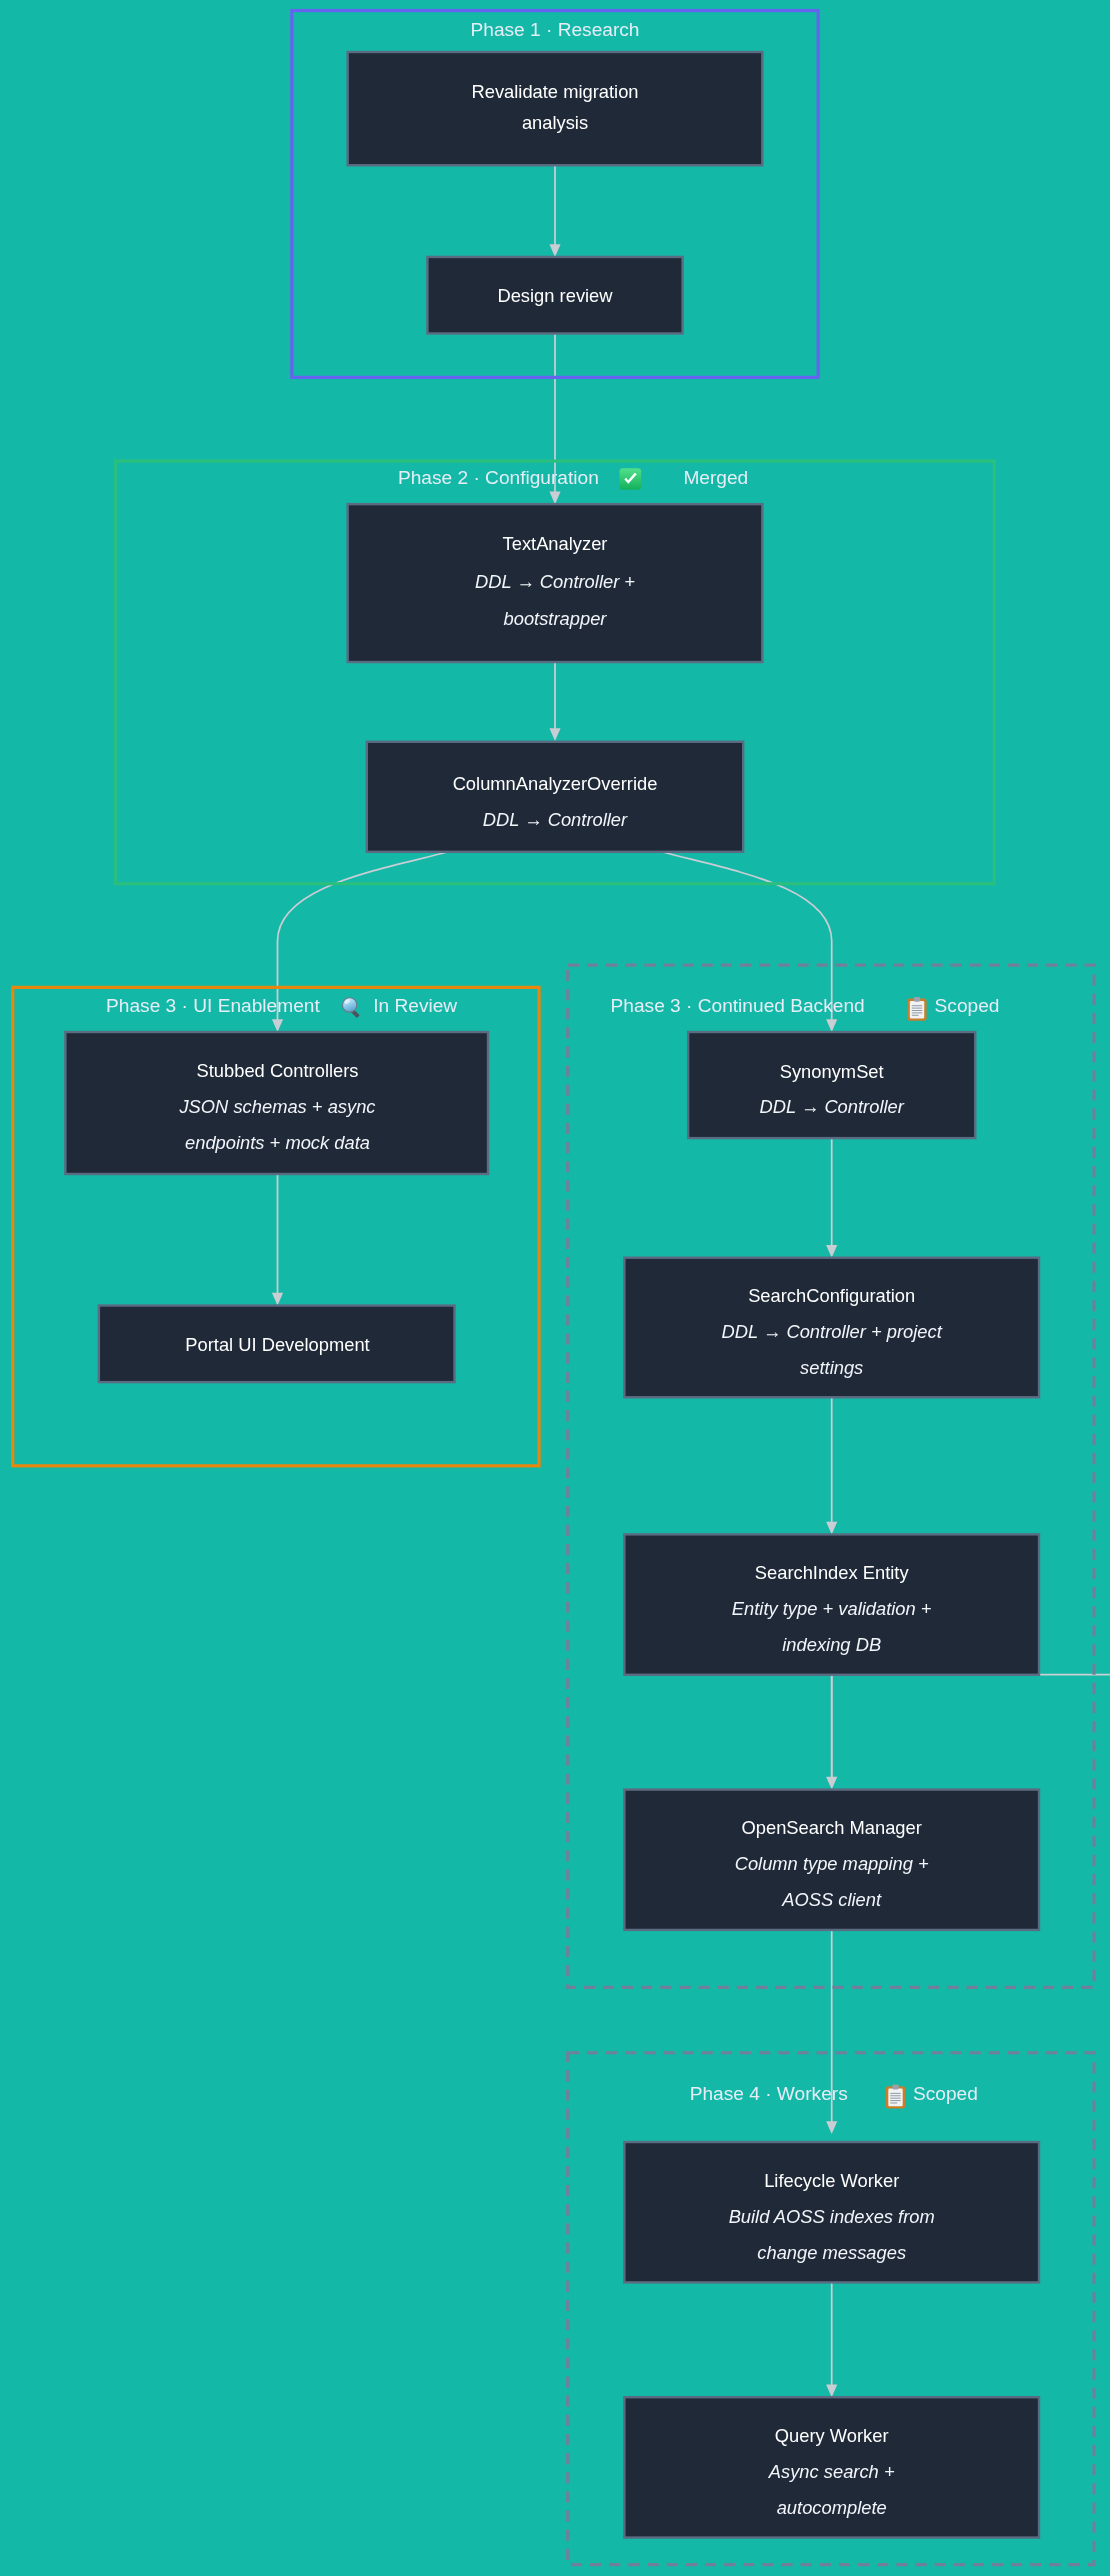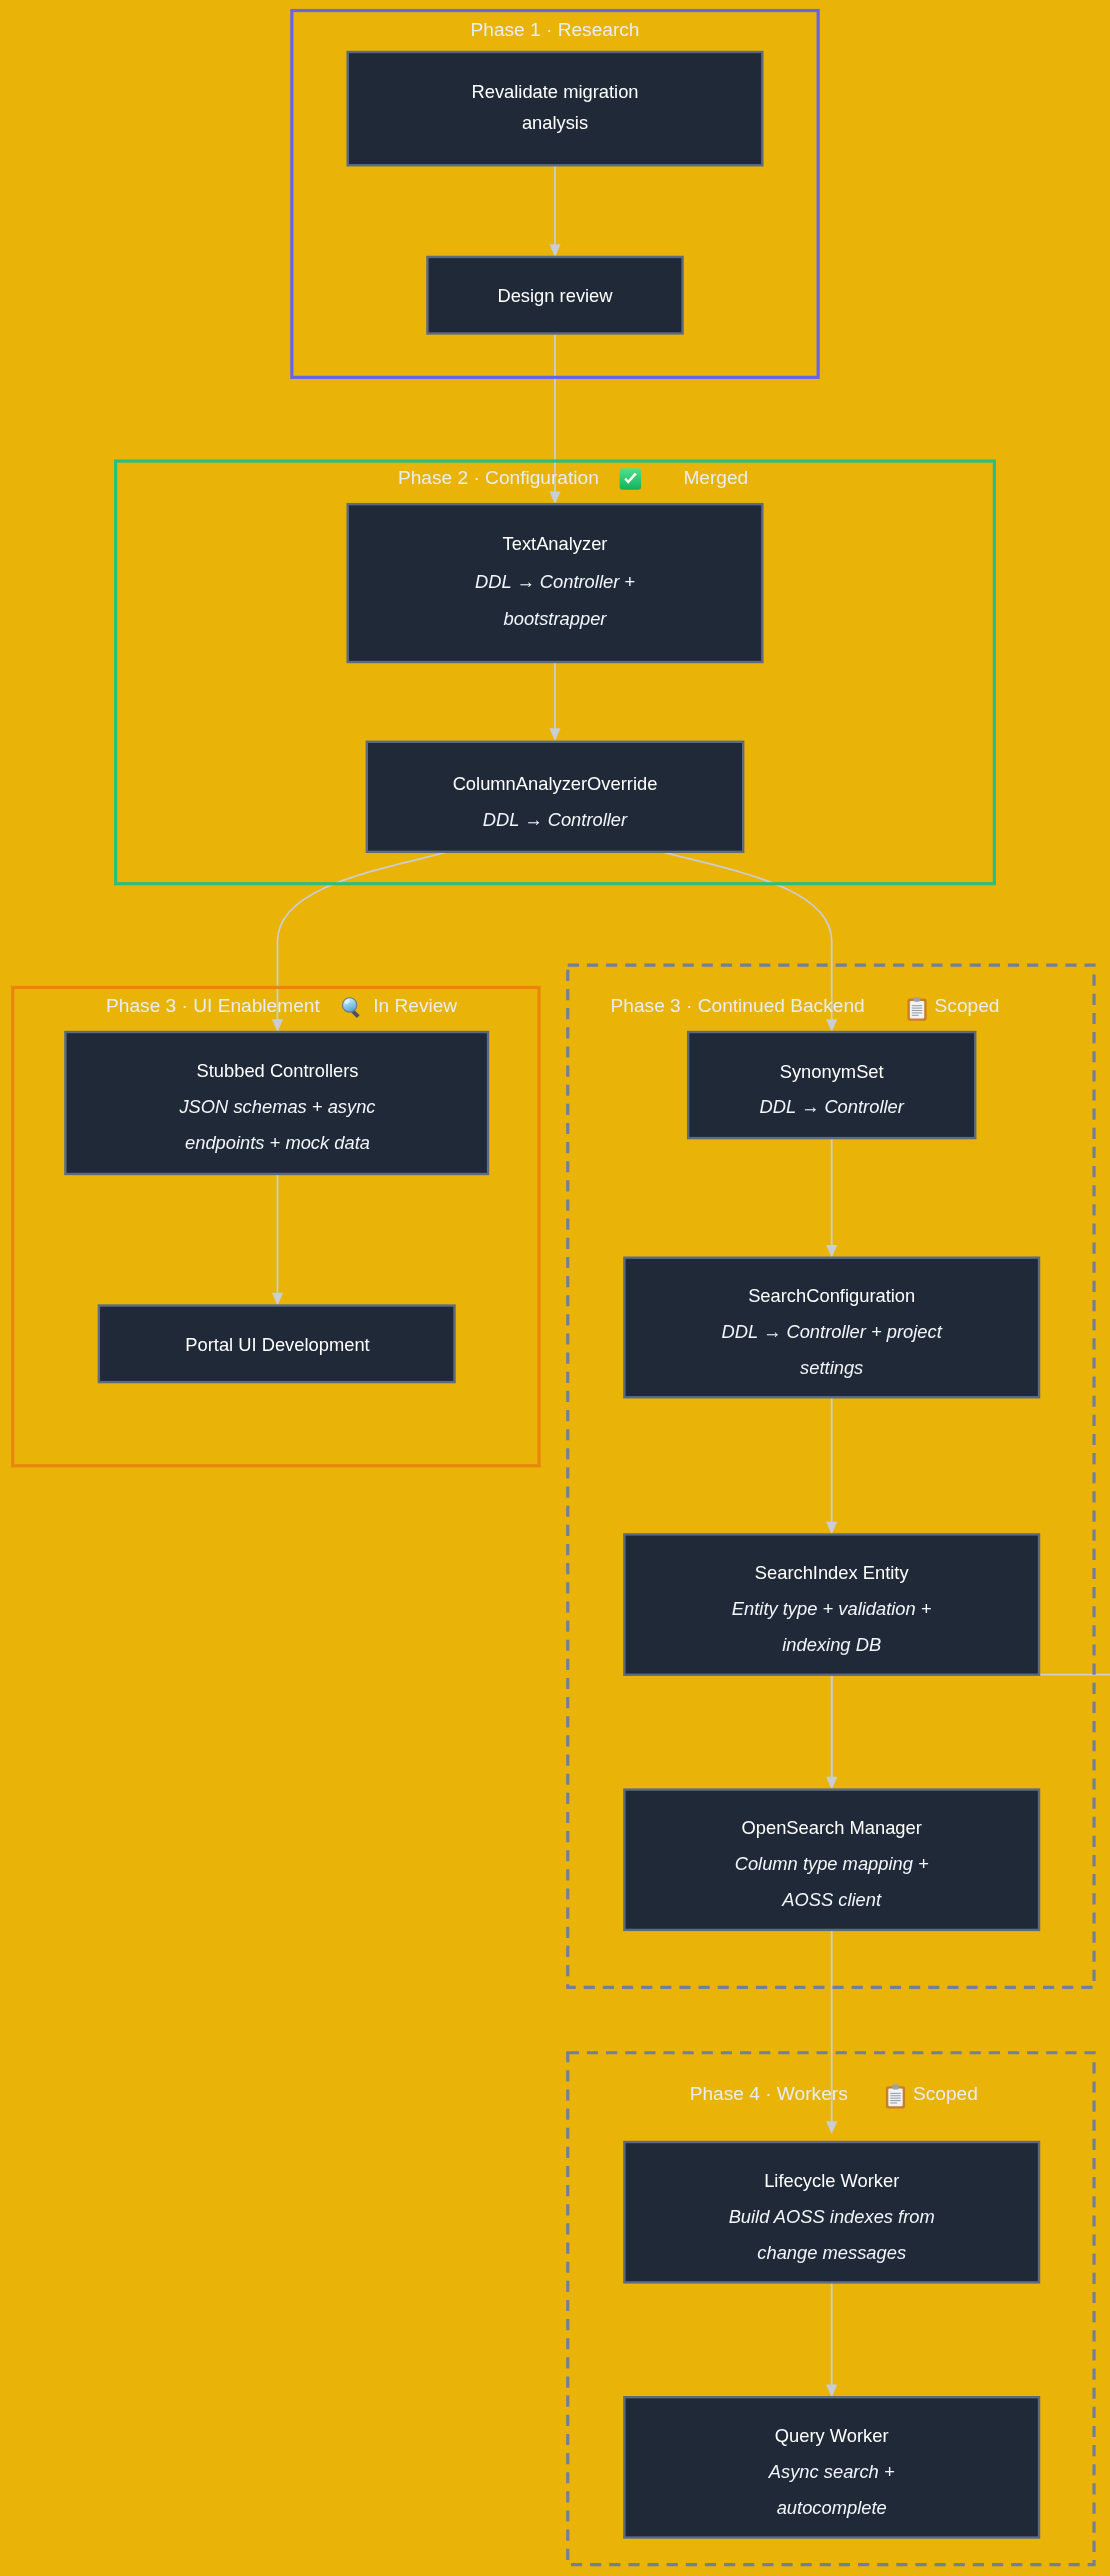--- a/index.html
+++ b/index.html
@@ -10,21 +10,21 @@
   body {
     width: 1110px;
     height: 2576px;
     font-family: "Liberation Sans", sans-serif;
     overflow: hidden;
   }
   #canvas {
     position: relative;
     width: 1110px;
     height: 2576px;
-    background: #eab308;
+    background: #14b8a6;
   }
   svg.layer {
     position: absolute;
     top: 0; left: 0;
     width: 1110px;
     height: 2576px;
     overflow: visible;
   }
   .cluster-rect {
     fill: none;

